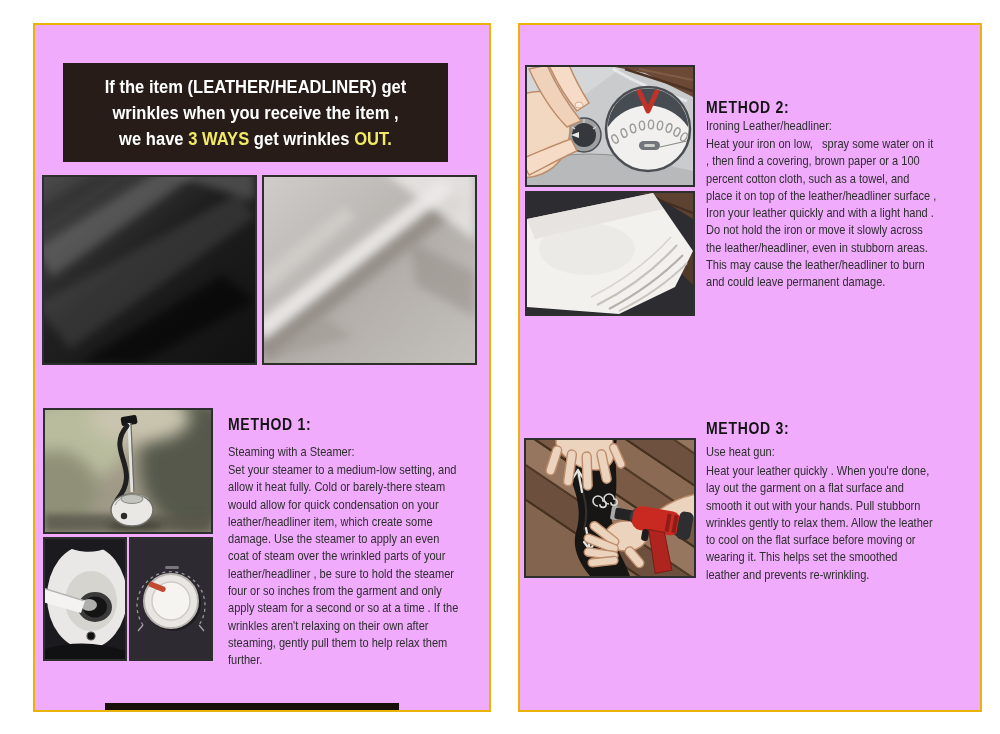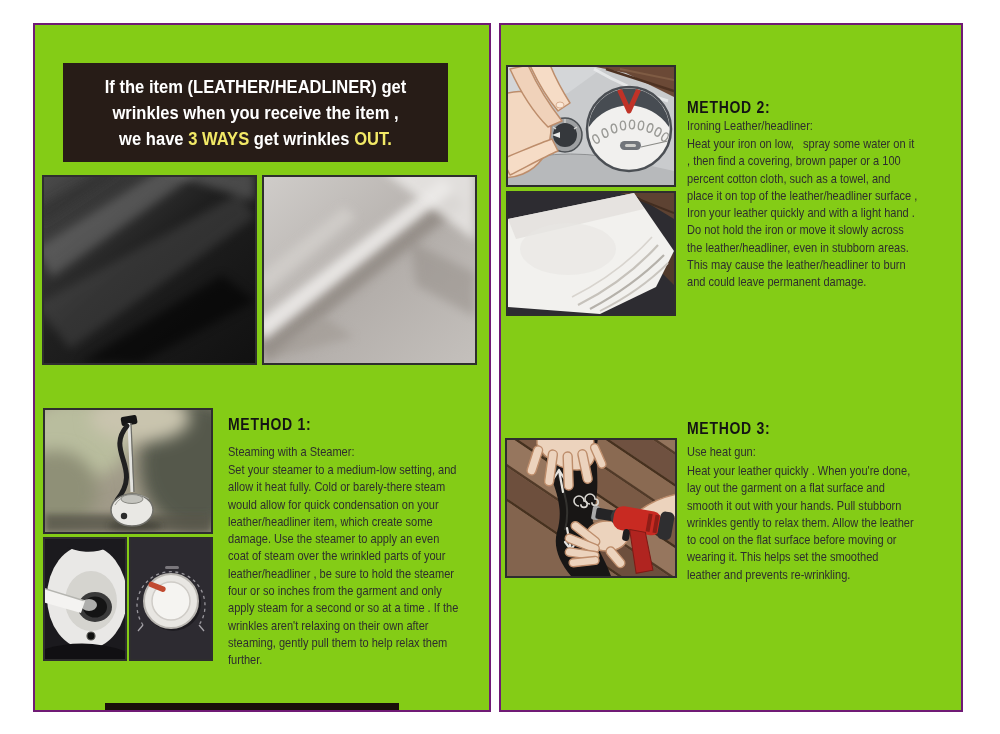--- a/index.html
+++ b/index.html
@@ -1,21 +1,21 @@
 <!DOCTYPE html>
 <html><head>
 <meta charset="utf-8">
 <style>
   html,body{margin:0;padding:0;background:#ffffff;}
   .page{position:relative;width:1000px;height:734px;background:#ffffff;overflow:hidden;
         font-family:"Liberation Sans","DejaVu Sans",sans-serif;}
-  .panel{position:absolute;top:23px;height:689px;background:#84cc16;border:2px solid #701a75;
+  .panel{position:absolute;top:23px;height:689px;background:#f0abfc;border:2px solid #eab308;
          box-sizing:border-box;overflow:hidden;}
   #leftPanel{left:33px;width:458px;}
-  #rightPanel{left:499px;width:464px;}
+  #rightPanel{left:518px;width:464px;}
 
   .banner{position:absolute;left:28px;top:38px;width:385px;height:99px;background:#271c17;
           color:#ffffff;font-weight:bold;text-align:center;padding-top:11px;box-sizing:border-box;}
   .banner-line{font-size:18px;line-height:26px;white-space:pre;transform:scaleX(0.92);}
   .hl{color:#f2e966;}
 
   .photo{position:absolute;margin:0;border:2px solid #2e2e2e;background:#9a9a9a;box-sizing:border-box;}
   .photo svg{display:block;width:100%;height:100%;}
 
   .method-col{position:absolute;width:330px;transform:scaleX(0.85);transform-origin:0 0;color:#2e2e2e;}

